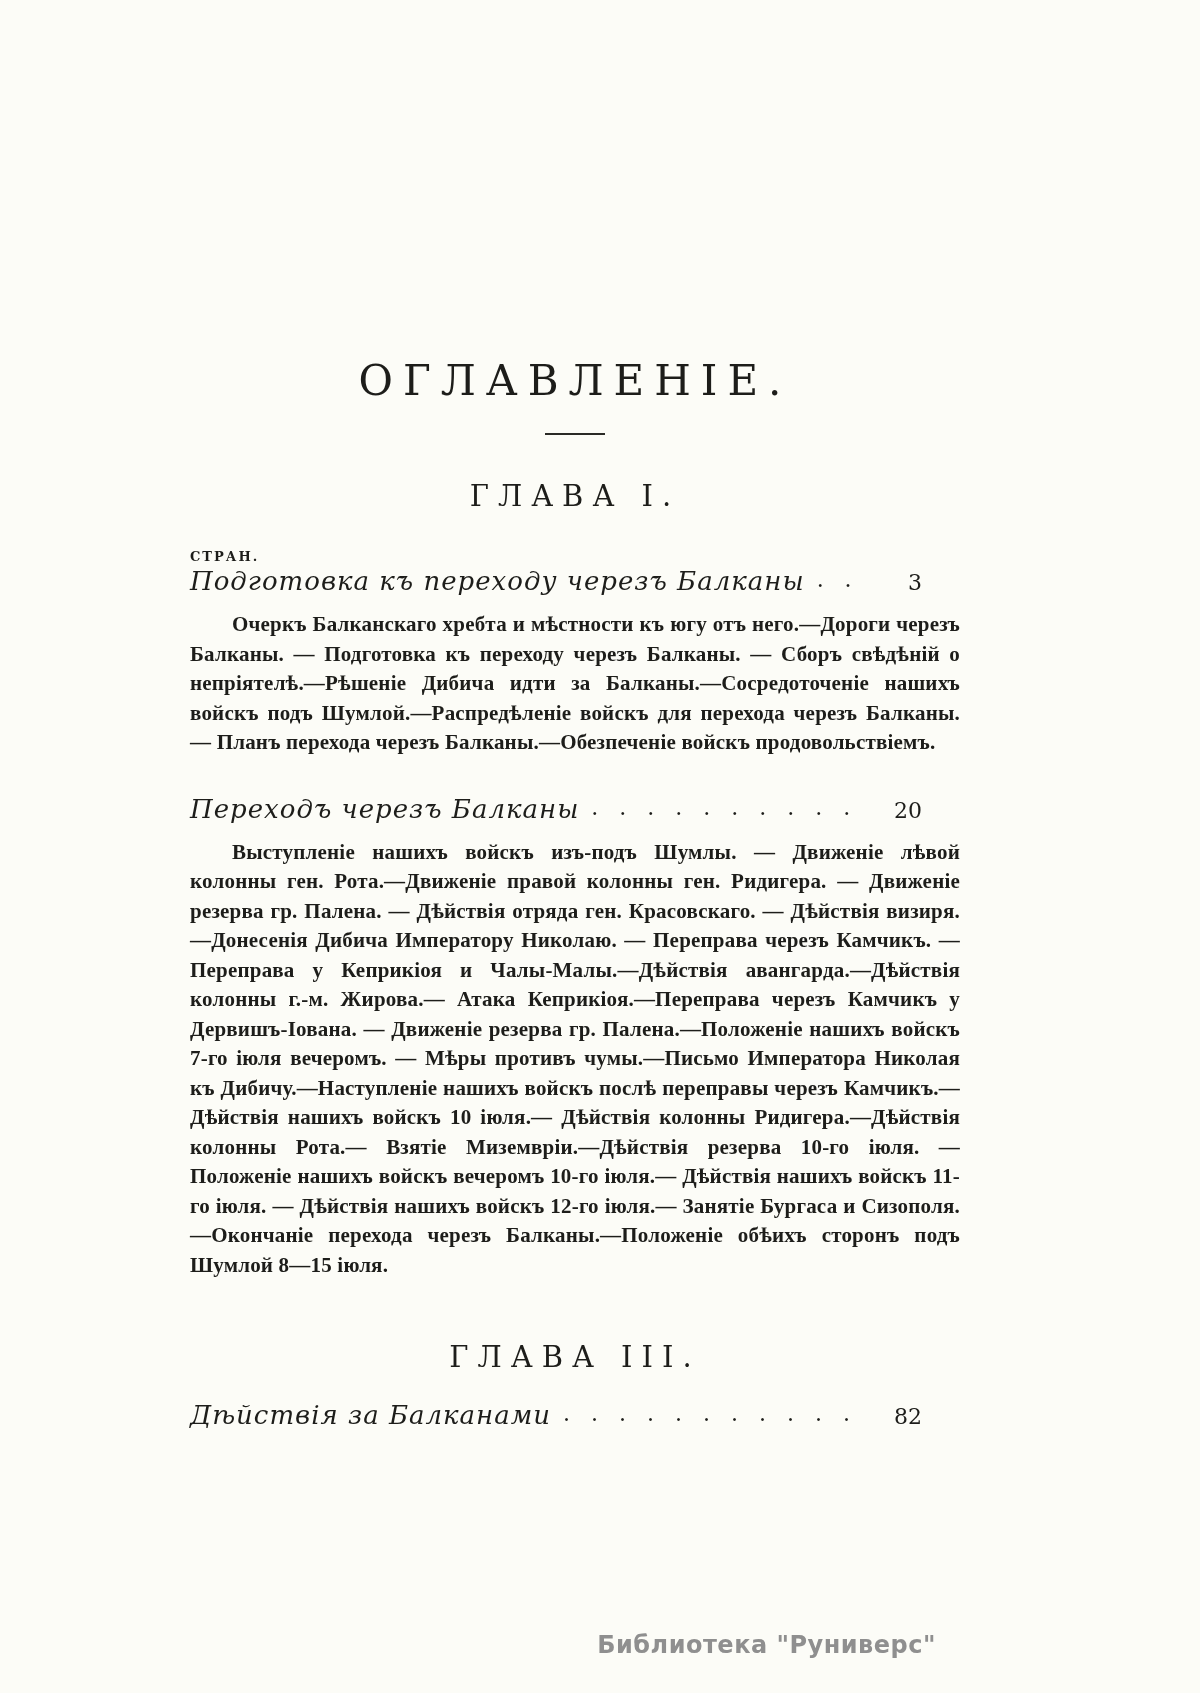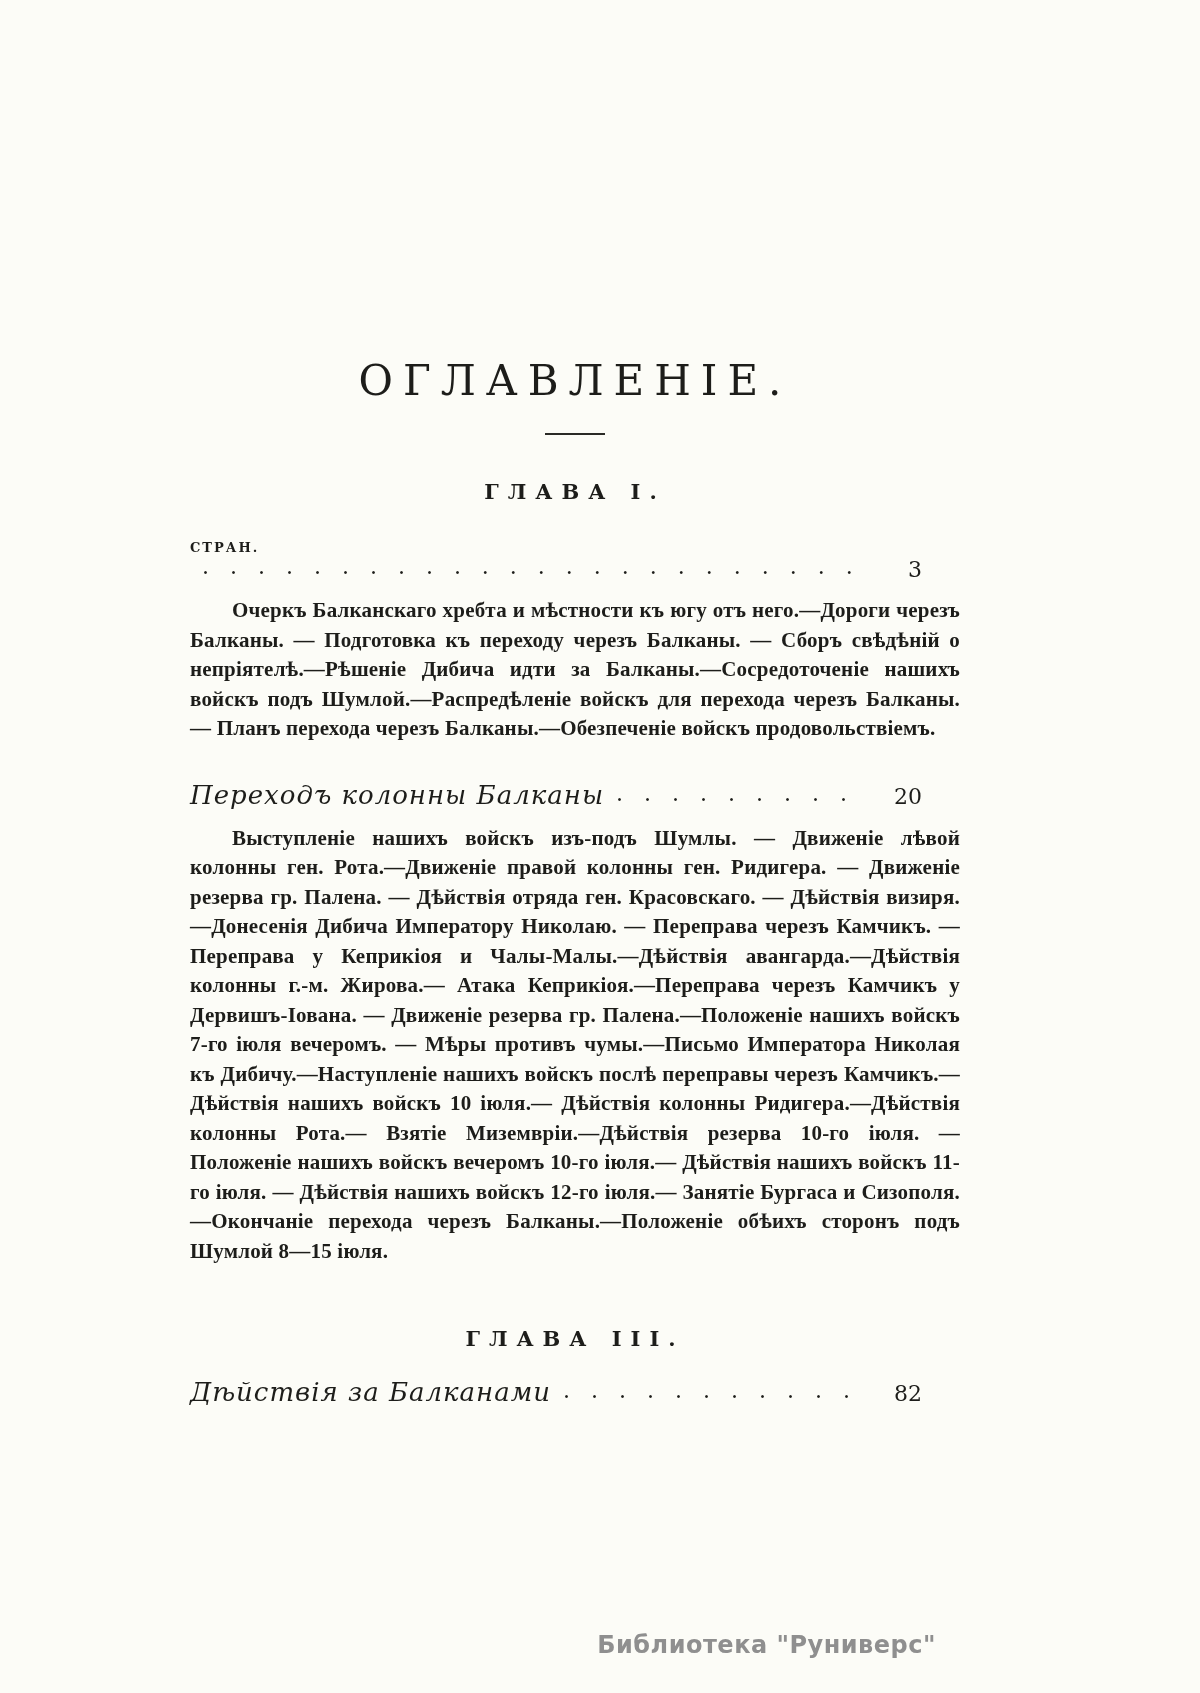--- a/index.html
+++ b/index.html
@@ -30,23 +30,23 @@
     margin: 0;
   }
   .divider {
     width: 60px;
     height: 0;
     border-top: 2px solid #2a2a26;
     margin: 28px auto 0 auto;
   }
   .chapter-heading {
     text-align: center;
-    font-size: 21px;
+    font-size: 29px;
     letter-spacing: 9px;
-    font-weight: bold;
+    font-weight: normal;
     margin: 0;
   }
   .sec-1 .chapter-heading { margin-top: 44px; }
   .sec-2 .chapter-heading { margin-top: 98px; }
   .sec-3 .chapter-heading { margin-top: 60px; }
 
   .column-header {
     text-align: left;
     font-size: 13px;
     font-weight: bold;
@@ -110,29 +110,30 @@
 <div class="page">
   <div class="doc-column">
 
     <h1 class="page-title">ОГЛАВЛЕНІЕ.</h1>
     <div class="divider"></div>
 
     <section class="sec-1">
       <h2 class="chapter-heading">ГЛАВА I.</h2>
       <div class="column-header">СТРАН.</div>
       <div class="entry-line">
+        <span class="entry-title">Подготовка къ переходу черезъ Балканы</span>
         <span class="leader-dots">. . . . . . . . . . . . . . . . . . . . . . . . . . . . . .</span>
         <span class="page-number">3</span>
       </div>
       <p class="chapter-summary">Очеркъ Балканскаго хребта и мѣстности къ югу отъ него.—Дороги черезъ Балканы. — Подготовка къ переходу черезъ Балканы. — Сборъ свѣдѣній о непріятелѣ.—Рѣшеніе Дибича идти за Балканы.—Сосредоточеніе нашихъ войскъ подъ Шумлой.—Распредѣленіе войскъ для перехода черезъ Балканы. — Планъ перехода черезъ Балканы.—Обезпеченіе войскъ продовольствіемъ.</p>
     </section>
 
     <section class="sec-2">
       <div class="entry-line">
-        <span class="entry-title">Переходъ колонны Балканы</span>
+        <span class="entry-title">Переходъ черезъ Балканы</span>
         <span class="leader-dots">. . . . . . . . . . . . . . . . . . . . . . . . . . . . . .</span>
         <span class="page-number">20</span>
       </div>
       <p class="chapter-summary">Выступленіе нашихъ войскъ изъ-подъ Шумлы. — Движеніе лѣвой колонны ген. Рота.—Движеніе правой колонны ген. Ридигера. — Движеніе резерва гр. Палена. — Дѣйствія отряда ген. Красовскаго. — Дѣйствія визиря.—Донесенія Дибича Императору Николаю. — Переправа черезъ Камчикъ. — Переправа у Кеприкіоя и Чалы-Малы.—Дѣйствія авангарда.—Дѣйствія колонны г.-м. Жирова.— Атака Кеприкіоя.—Переправа черезъ Камчикъ у Дервишъ-Іована. — Движеніе резерва гр. Палена.—Положеніе нашихъ войскъ 7-го іюля вечеромъ. — Мѣры противъ чумы.—Письмо Императора Николая къ Дибичу.—Наступленіе нашихъ войскъ послѣ переправы черезъ Камчикъ.—Дѣйствія нашихъ войскъ 10 іюля.— Дѣйствія колонны Ридигера.—Дѣйствія колонны Рота.— Взятіе Миземвріи.—Дѣйствія резерва 10-го іюля. — Положеніе нашихъ войскъ вечеромъ 10-го іюля.— Дѣйствія нашихъ войскъ 11-го іюля. — Дѣйствія нашихъ войскъ 12-го іюля.— Занятіе Бургаса и Сизополя.—Окончаніе перехода черезъ Балканы.—Положеніе обѣихъ сторонъ подъ Шумлой 8—15 іюля.</p>
     </section>
 
     <section class="sec-3">
       <h2 class="chapter-heading">ГЛАВА III.</h2>
       <div class="entry-line">
         <span class="entry-title">Дѣйствія за Балканами</span>

